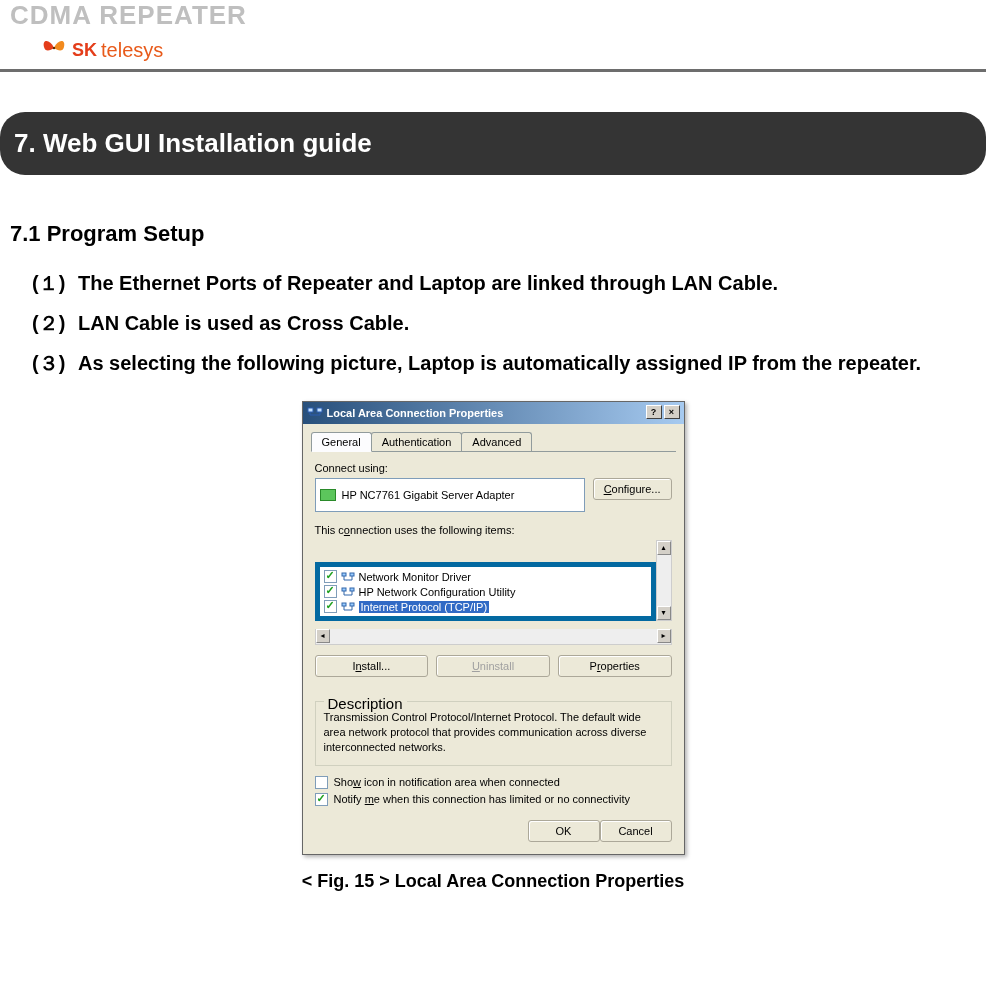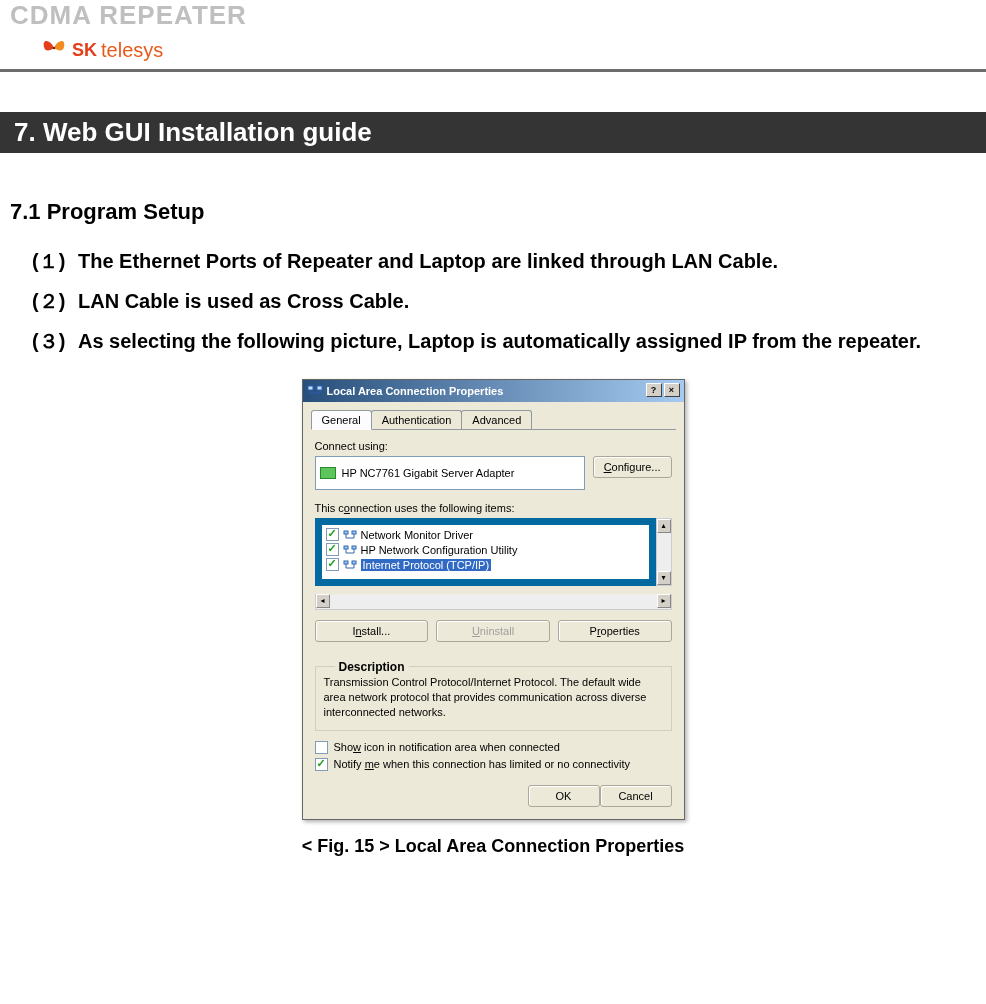--- a/index.html
+++ b/index.html
@@ -36,23 +36,24 @@
     .hr-line {
       margin-top: 6px;
       height: 3px;
       background: #6d6d6d;
       width: 100%;
     }
     .section-header {
       margin-top: 40px;
       background: #343434;
       color: #fff;
-      padding: 5px 14px;
+      padding: 16px 14px;
       font-size: 26px;
       font-weight: bold;
+      border-radius: 25px;
     }
     .subsection {
       padding: 46px 10px 10px 10px;
     }
     .subsection-heading {
       font-size: 22px;
       font-weight: bold;
       color: #000;
       margin-bottom: 22px;
     }
@@ -170,24 +171,25 @@
     }
     .win-btn:disabled { color: #a0a0a0; }
     .items-list-wrap {
       display: flex;
       gap: 0;
       margin-bottom: 8px;
     }
     .items-list {
       flex: 1;
       background: #fff;
-      border: 7px solid #0369a1;
-      height: 68px;
+      border: 5px solid #0369a1;
+      height: 59px;
       overflow: hidden;
       padding: 2px;
+      margin-top: 22px;
     }
     .item-row {
       display: flex;
       align-items: center;
       gap: 4px;
       padding: 1px 2px;
       font-size: 11px;
     }
     .item-row.selected .item-label {
       background: #316ac5;
@@ -257,25 +259,24 @@
     }
     .btn-row-3 .win-btn { flex: 1; }
     .fieldset {
       border: 1px solid #d0d0bf;
       padding: 8px 8px 10px 8px;
       margin-bottom: 10px;
       position: relative;
     }
     .fieldset-legend {
       position: absolute;
-      top: -7px; left: 19px;
+      top: -7px; left: 8px;
       background: #ece9d8;
       padding: 0 4px;
-      font-size: 12px;
-      font-weight: bold;
+      font-size: 15px;
     }
     .desc-text {
       font-size: 11px;
       line-height: 1.35;
     }
     .check-row {
       display: flex;
       align-items: center;
       gap: 6px;
       margin: 4px 0;

